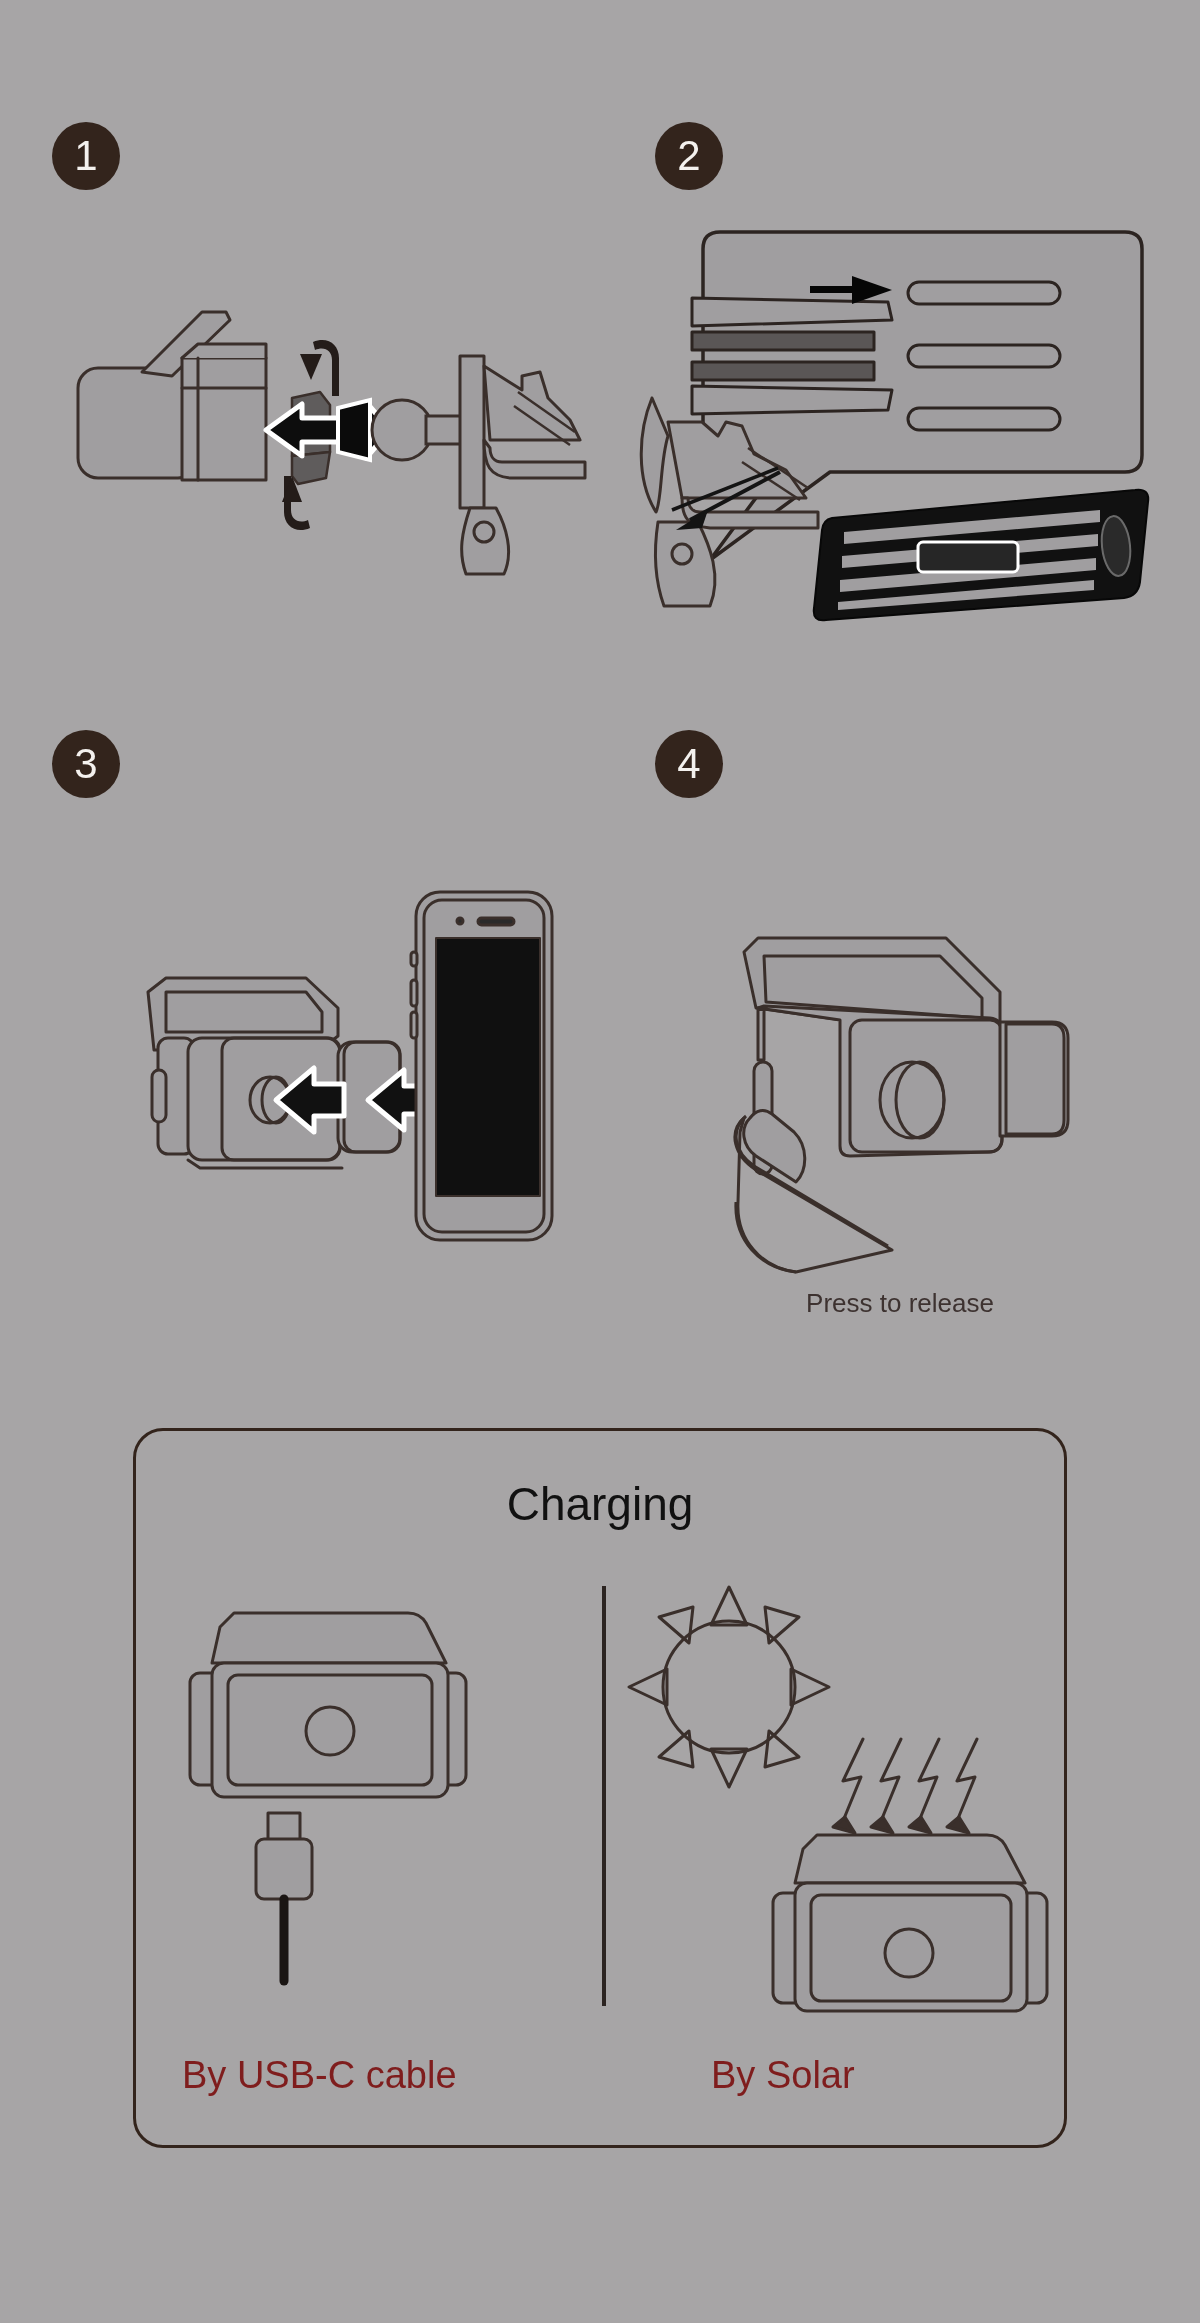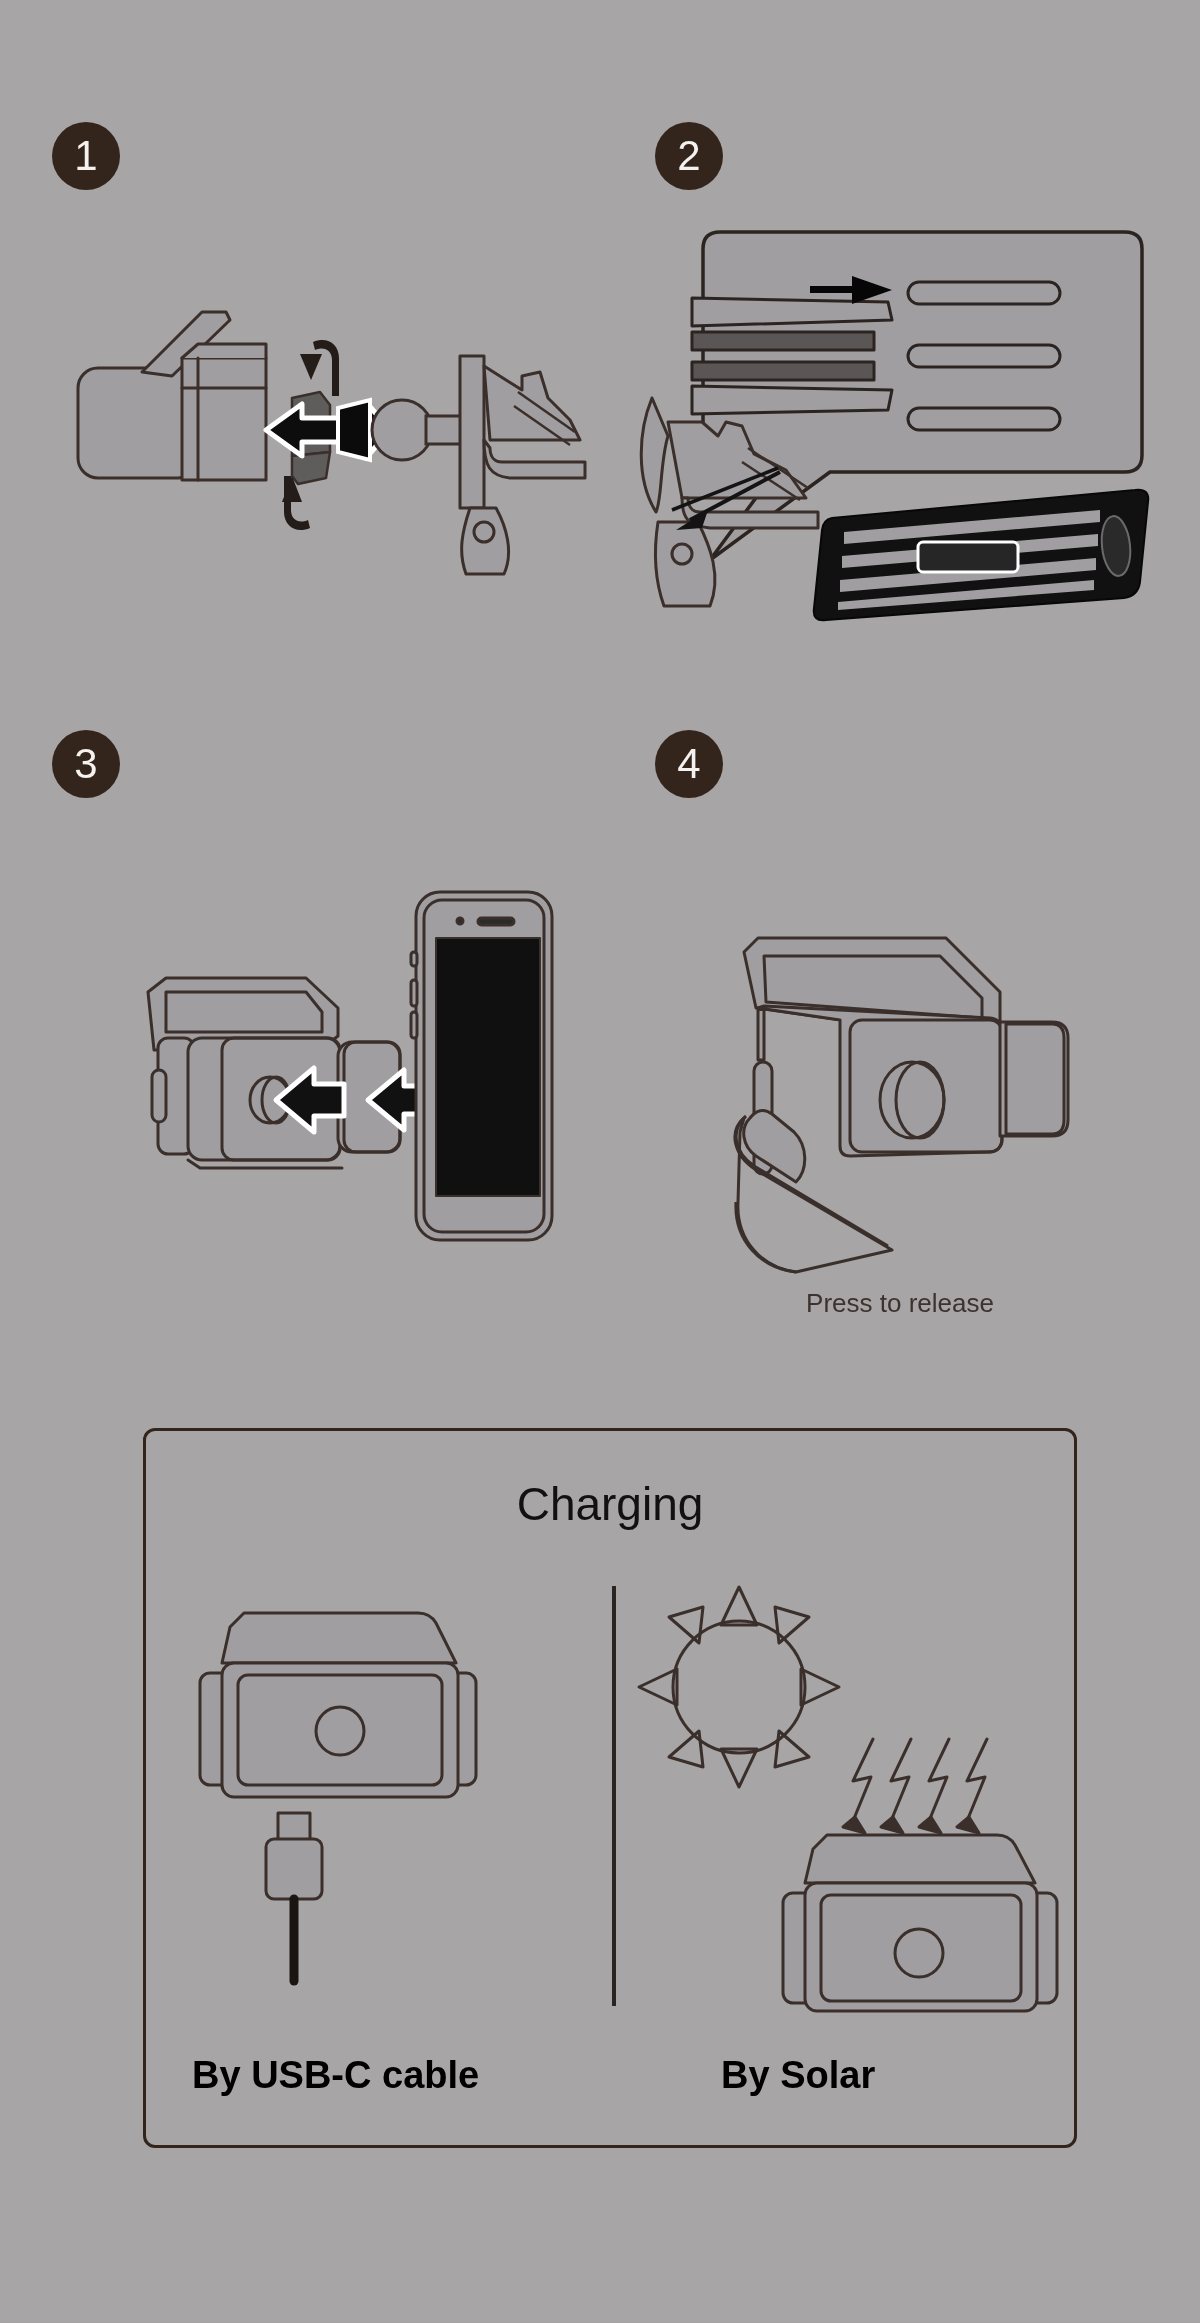--- a/index.html
+++ b/index.html
@@ -58,26 +58,26 @@
     text-align: center;
     font-family: "Liberation Sans", sans-serif;
     white-space: nowrap;
   }
   #caption-3 { left: 130px; top: 1288px; width: 460px; }
   #caption-4 { left: 700px; top: 1288px; width: 400px; }
 
   
   #charging-panel {
     position: absolute;
-    left: 143px;
+    left: 133px;
     top: 1428px;
     width: 934px;
     height: 720px;
     border: 3px solid #33241c;
-    border-radius: 12px;
+    border-radius: 30px;
     box-sizing: border-box;
     padding-left: 12px;
   }
   #charging-title {
     position: absolute;
     left: 0;
     top: 46px;
     width: 100%;
     text-align: center;
     font-size: 46px;
@@ -96,24 +96,23 @@
     position: absolute;
     top: 150px;
     height: 560px;
   }
   #charge-col-usb { left: 10px;  width: 450px; }
   #charge-col-solar { left: 475px; width: 450px; }
   .charge-label {
     position: absolute;
     bottom: 44px;
     font-size: 38px;
-    color: #000000;
+    color: #7f1d1d;
     font-family: "Liberation Sans", sans-serif;
     white-space: nowrap;
-    font-weight: bold;
   }
   #label-usb { left: 36px; }
   #label-solar { left: 100px; margin-top: 43px; }
   .charge-art {
     position: absolute;
     top: 0;
     left: 0;
     width: 450px;
     height: 430px;
   }

